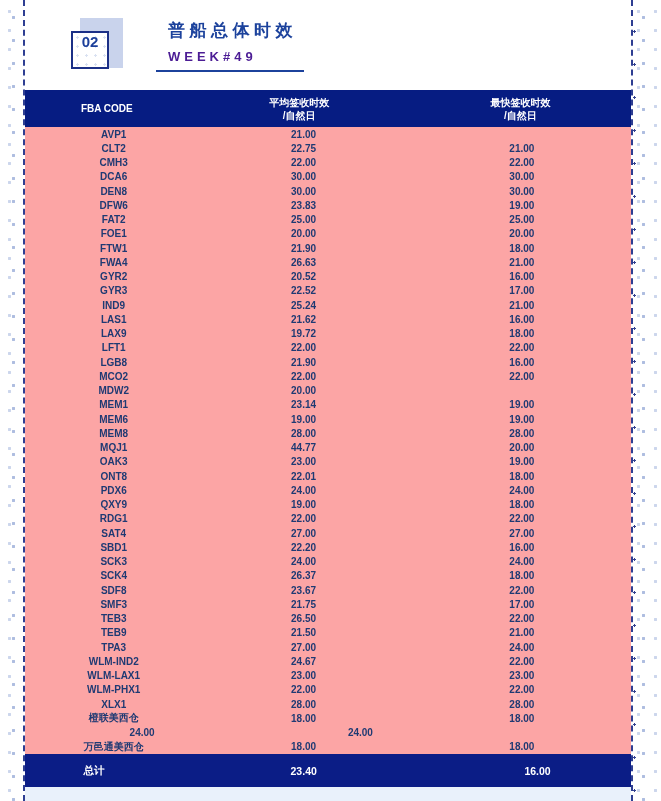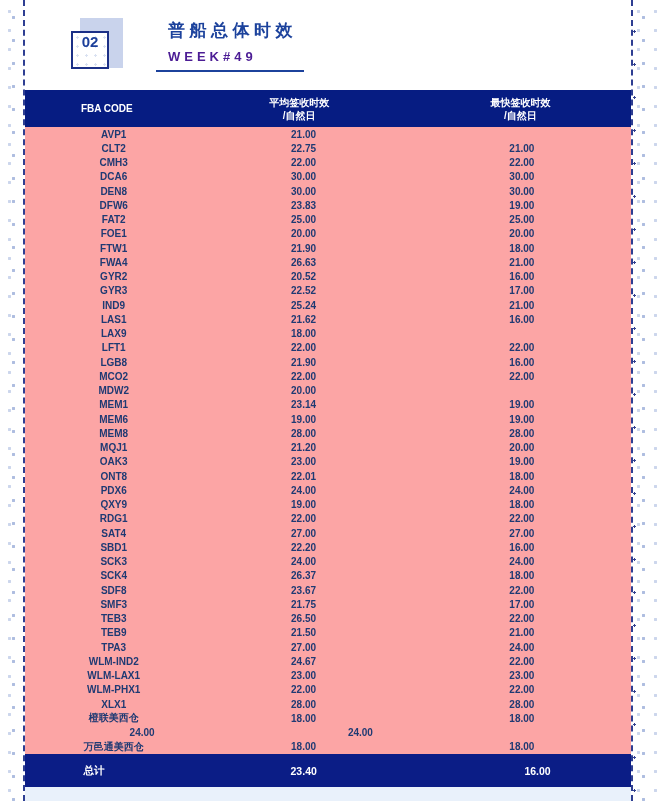--- a/index.html
+++ b/index.html
@@ -165,20 +165,21 @@
           <div class="c2">25.24</div>
           <div class="c3">21.00</div>
         </div>
         <div class="trow">
           <div class="c1">LAS1</div>
           <div class="c2">21.62</div>
           <div class="c3">16.00</div>
         </div>
         <div class="trow">
           <div class="c1">LAX9</div>
+          <div class="c2">19.72</div>
           <div class="c3">18.00</div>
         </div>
         <div class="trow">
           <div class="c1">LFT1</div>
           <div class="c2">22.00</div>
           <div class="c3">22.00</div>
         </div>
         <div class="trow">
           <div class="c1">LGB8</div>
           <div class="c2">21.90</div>
@@ -203,21 +204,21 @@
           <div class="c2">19.00</div>
           <div class="c3">19.00</div>
         </div>
         <div class="trow">
           <div class="c1">MEM8</div>
           <div class="c2">28.00</div>
           <div class="c3">28.00</div>
         </div>
         <div class="trow">
           <div class="c1">MQJ1</div>
-          <div class="c2">21.20</div>
+          <div class="c2">44.77</div>
           <div class="c3">20.00</div>
         </div>
         <div class="trow">
           <div class="c1">OAK3</div>
           <div class="c2">23.00</div>
           <div class="c3">19.00</div>
         </div>
         <div class="trow">
           <div class="c1">ONT8</div>
           <div class="c2">22.01</div>

